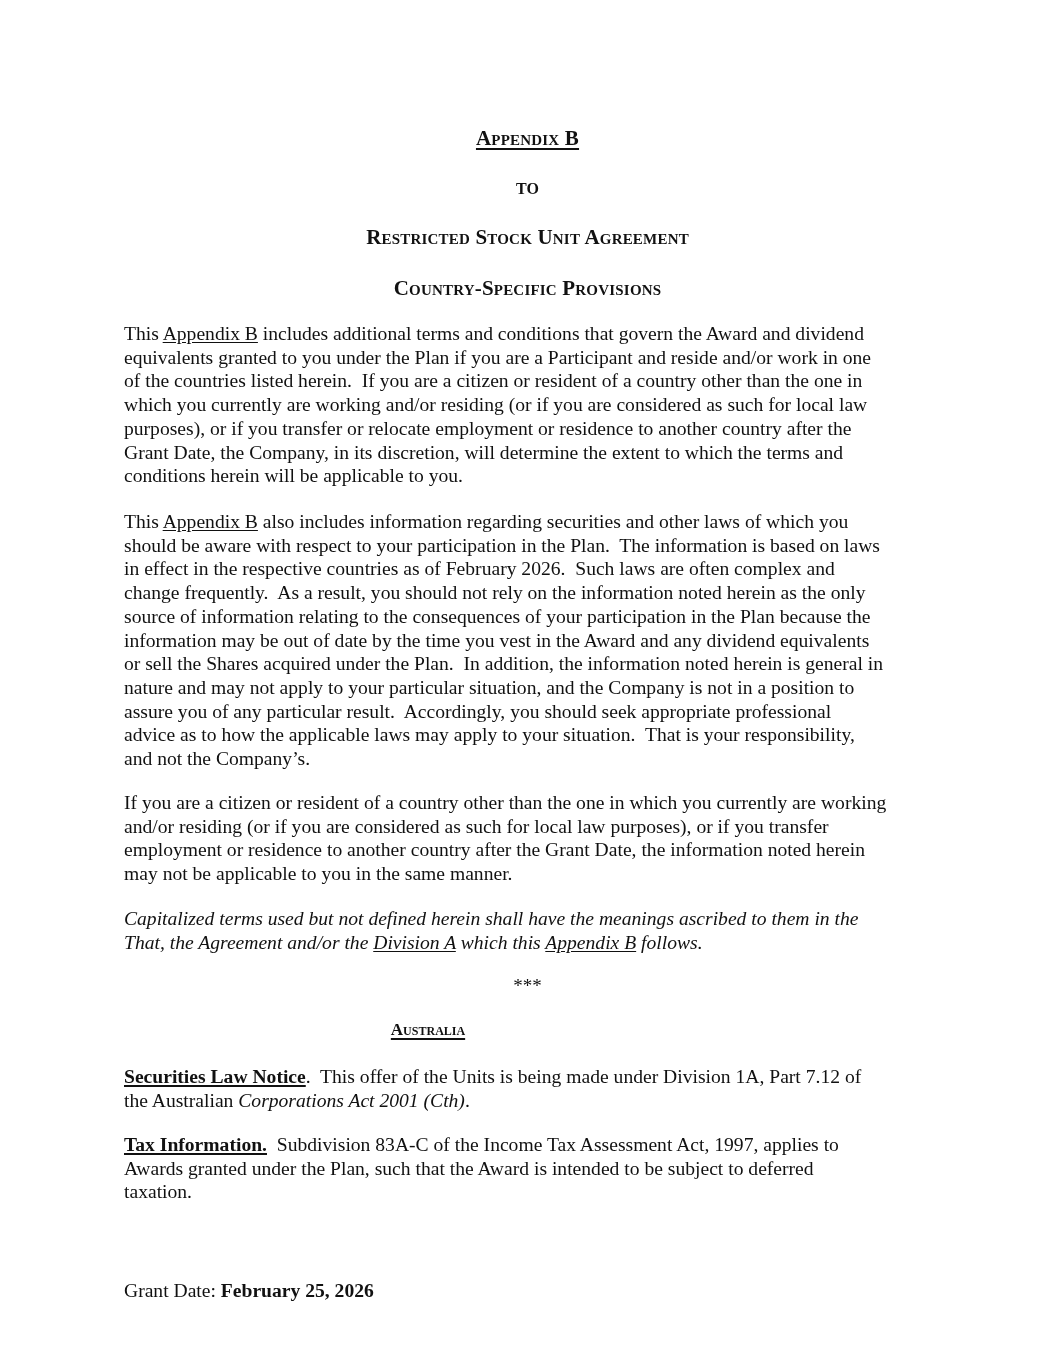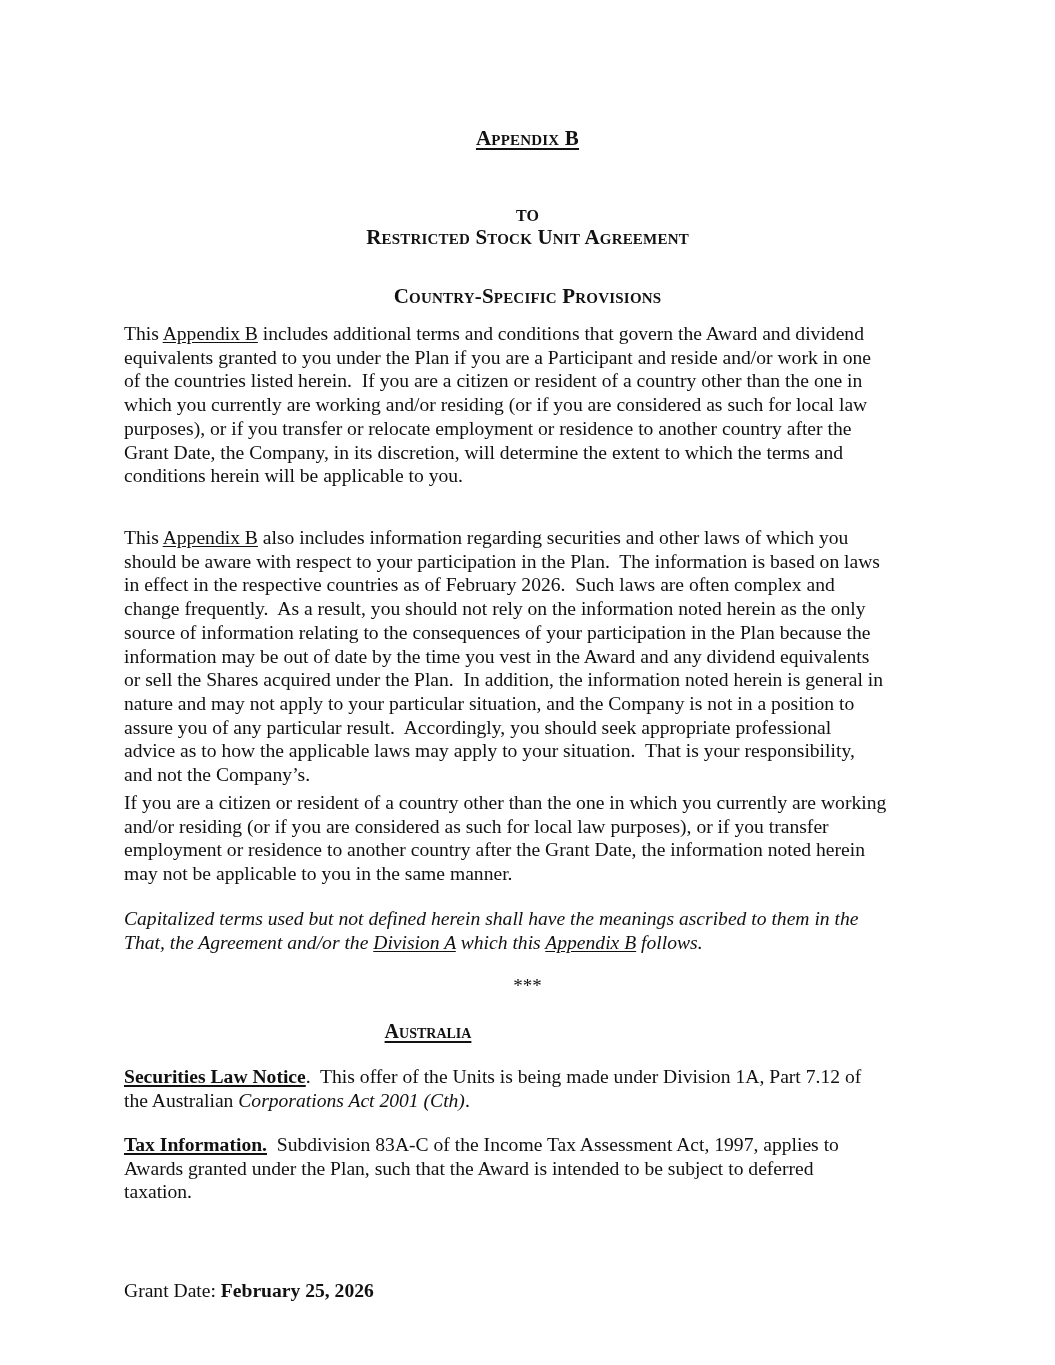--- a/index.html
+++ b/index.html
@@ -8,36 +8,36 @@
     font-family: "Liberation Serif", "DejaVu Serif", serif;
     color: #111111;
   }
   .page { position: absolute; left: 0; top: 0; width: 1055px; height: 1365px; border-radius: 7px; }
   .title {
     position: absolute; left: 0; width: 1055px; text-align: center;
     font-weight: bold; font-size: 21px; font-variant: small-caps; letter-spacing: 0.2px;
   }
   .t1 { top: 126px; }
   .t1 span { text-decoration: underline; text-decoration-thickness: 2px; text-underline-offset: 3px; }
-  .t2 { top: 180px; font-size: 16px; margin-top: 27px; }
+  .t2 { top: 180px; font-size: 16px; }
   .t3 { top: 225px; }
-  .t4 { top: 284px; }
+  .t4 { top: 276px; }
   .para {
     position: absolute; left: 124px; width: 820px;
     font-size: 19.6px; line-height: 23.7px; white-space: pre;
   }
   .p1 { top: 322px; }
-  .p2 { top: 526px; }
+  .p2 { top: 510px; }
   .p3 { top: 791px; }
   .p4 { top: 907px; font-style: italic; }
   .u { text-decoration: underline; text-underline-offset: 2px; }
   .stars { position: absolute; left: 0; width: 1055px; text-align: center; top: 975px; font-size: 19px; }
   .country {
     position: absolute; left: 0; width: 856px; text-align: center; top: 1020px;
-    font-weight: bold; font-size: 20px; font-variant: small-caps;
+    font-weight: bold; font-size: 17px; font-variant: small-caps;
   }
   .country span { text-decoration: underline; text-decoration-thickness: 2px; text-underline-offset: 3px; }
   .p5 { top: 1065px; }
   .p6 { top: 1133px; }
   .lbl { font-weight: bold; text-decoration: underline; text-decoration-thickness: 2px; text-underline-offset: 2px; }
   .it { font-style: italic; }
   .footer { position: absolute; left: 124px; top: 1280px; font-size: 19.6px; }
   .footer b { font-weight: bold; text-align: right; }
 </style>
 </head>

